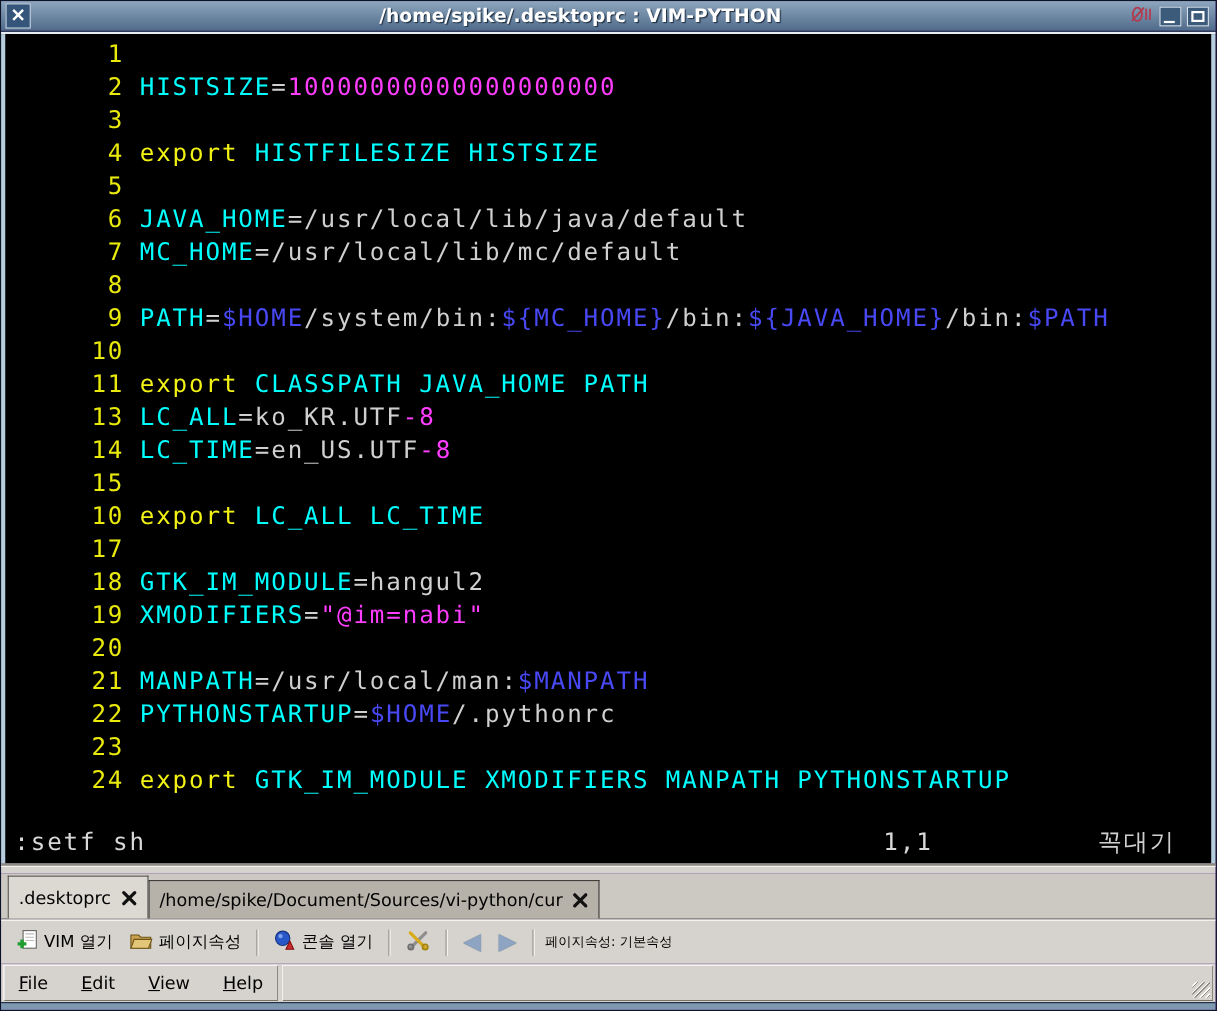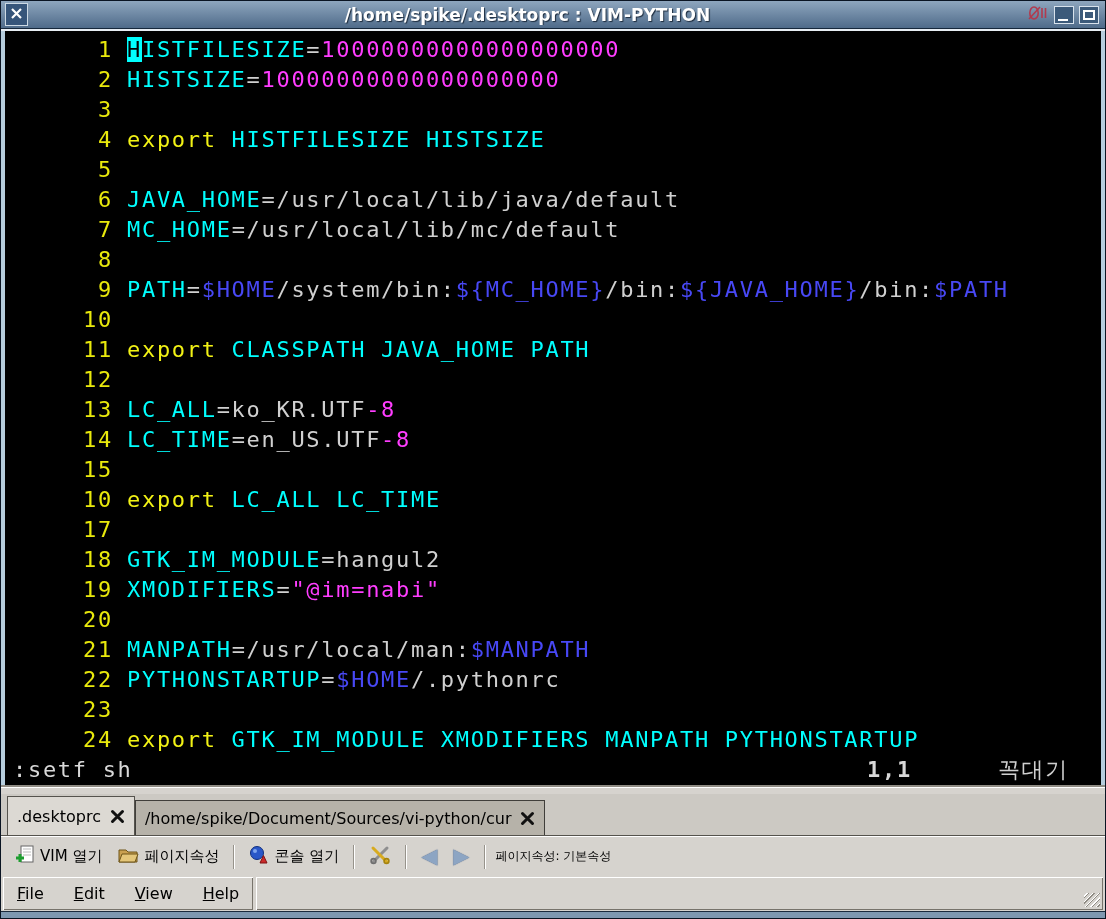--- a/index.html
+++ b/index.html
@@ -27,21 +27,21 @@
   .gutter{flex:none;width:108px;text-align:right;color:#e9e90c;}
   .code{margin-left:14px;white-space:pre;}
   .seg-kw{color:#f2f215;}
   .seg-id{color:#00ffff;}
   .seg-pl{color:#d0d0d0;}
   .seg-mg{color:#ff3dff;}
   .seg-var{color:#4848f5;}
   .seg-cursor{background:#00ffff;color:#000;}
   .statusbar{margin-top:auto;height:33px;position:relative;color:#d8d8d8;white-space:pre;}
   .statusbar .cmd{position:absolute;left:8px;top:0;}
-  .statusbar .pos{position:absolute;left:862px;top:0;font-weight:bold;}
+  .statusbar .pos{position:absolute;left:798px;top:0;}
   .statusbar .scr{position:absolute;right:32px;top:0;color:#cfcfcf;}
   
   .panel-divider{height:7px;flex:none;background:#d6d3ce;border-top:2px solid #8f8b83;box-shadow:inset 0 1px 0 #ffffff;}
   .tabbar{height:41px;flex:none;background:#ccc9c3;display:flex;align-items:flex-end;padding-left:3px;
           border-bottom:1px solid #55534d;}
   .tab{display:flex;align-items:center;gap:9px;height:35px;padding:0 9px;box-sizing:border-box;
        border:1px solid #403e3a;border-bottom:none;background:#b6b2a9;font-size:16px;color:#000;
        white-space:nowrap;cursor:default;}
   .tab.active{background:#dcd9d3;height:39px;margin-left:3px;border-color:#55534d;}
   .tab-close svg{display:block;}
@@ -87,32 +87,31 @@
       </span>
       <div class="wbtn min"></div>
       <div class="wbtn max"></div>
     </div>
   </div>
   <div class="under-title"></div>
 
   <div class="editor-wrap">
     <div class="editor">
       <div class="lines">
-          <div class="line"><span class="gutter">1</span><span class="code"><span class="seg-cursor">H</span><span class="seg-id">ISTFILESIZE</span><span class="seg-pl">=</span><span class="seg-mg">10000000000000000000</span></span></div>
+          <div class="line"><span class="gutter">1</span></div>
           <div class="line"><span class="gutter">2</span><span class="code"><span class="seg-id">HISTSIZE</span><span class="seg-pl">=</span><span class="seg-mg">10000000000000000000</span></span></div>
           <div class="line"><span class="gutter">3</span><span class="code"></span></div>
           <div class="line"><span class="gutter">4</span><span class="code"><span class="seg-kw">export</span><span class="seg-id"> HISTFILESIZE HISTSIZE</span></span></div>
           <div class="line"><span class="gutter">5</span><span class="code"></span></div>
           <div class="line"><span class="gutter">6</span><span class="code"><span class="seg-id">JAVA_HOME</span><span class="seg-pl">=/usr/local/lib/java/default</span></span></div>
           <div class="line"><span class="gutter">7</span><span class="code"><span class="seg-id">MC_HOME</span><span class="seg-pl">=/usr/local/lib/mc/default</span></span></div>
           <div class="line"><span class="gutter">8</span><span class="code"></span></div>
           <div class="line"><span class="gutter">9</span><span class="code"><span class="seg-id">PATH</span><span class="seg-pl">=</span><span class="seg-var">$HOME</span><span class="seg-pl">/system/bin:</span><span class="seg-var">${MC_HOME}</span><span class="seg-pl">/bin:</span><span class="seg-var">${JAVA_HOME}</span><span class="seg-pl">/bin:</span><span class="seg-var">$PATH</span></span></div>
           <div class="line"><span class="gutter">10</span><span class="code"></span></div>
           <div class="line"><span class="gutter">11</span><span class="code"><span class="seg-kw">export</span><span class="seg-id"> CLASSPATH JAVA_HOME PATH</span></span></div>
-          <div class="line"><span class="gutter">12</span><span class="code"></span></div>
           <div class="line"><span class="gutter">13</span><span class="code"><span class="seg-id">LC_ALL</span><span class="seg-pl">=ko_KR.UTF</span><span class="seg-mg">-8</span></span></div>
           <div class="line"><span class="gutter">14</span><span class="code"><span class="seg-id">LC_TIME</span><span class="seg-pl">=en_US.UTF</span><span class="seg-mg">-8</span></span></div>
           <div class="line"><span class="gutter">15</span><span class="code"></span></div>
           <div class="line"><span class="gutter">10</span><span class="code"><span class="seg-kw">export</span><span class="seg-id"> LC_ALL LC_TIME</span></span></div>
           <div class="line"><span class="gutter">17</span><span class="code"></span></div>
           <div class="line"><span class="gutter">18</span><span class="code"><span class="seg-id">GTK_IM_MODULE</span><span class="seg-pl">=hangul2</span></span></div>
           <div class="line"><span class="gutter">19</span><span class="code"><span class="seg-id">XMODIFIERS</span><span class="seg-pl">=</span><span class="seg-mg">"@im=nabi"</span></span></div>
           <div class="line"><span class="gutter">20</span><span class="code"></span></div>
           <div class="line"><span class="gutter">21</span><span class="code"><span class="seg-id">MANPATH</span><span class="seg-pl">=/usr/local/man:</span><span class="seg-var">$MANPATH</span></span></div>
           <div class="line"><span class="gutter">22</span><span class="code"><span class="seg-id">PYTHONSTARTUP</span><span class="seg-pl">=</span><span class="seg-var">$HOME</span><span class="seg-pl">/.pythonrc</span></span></div>

